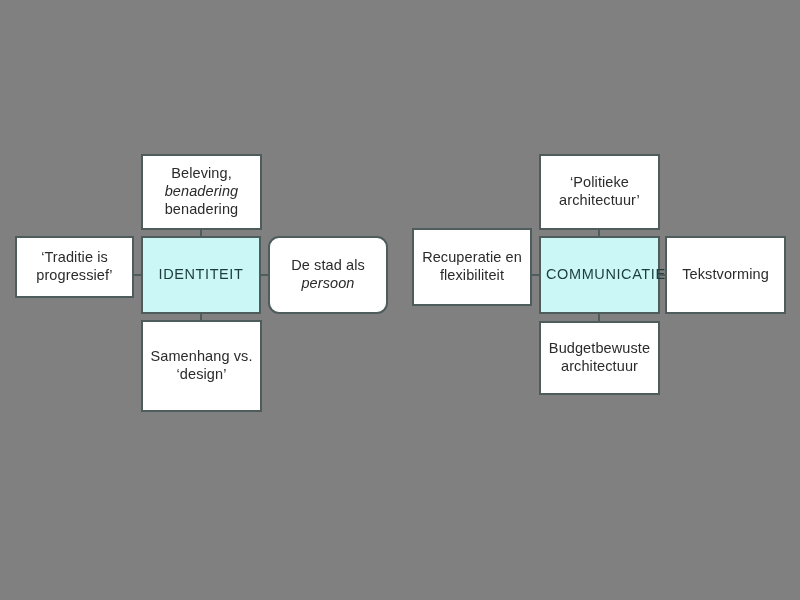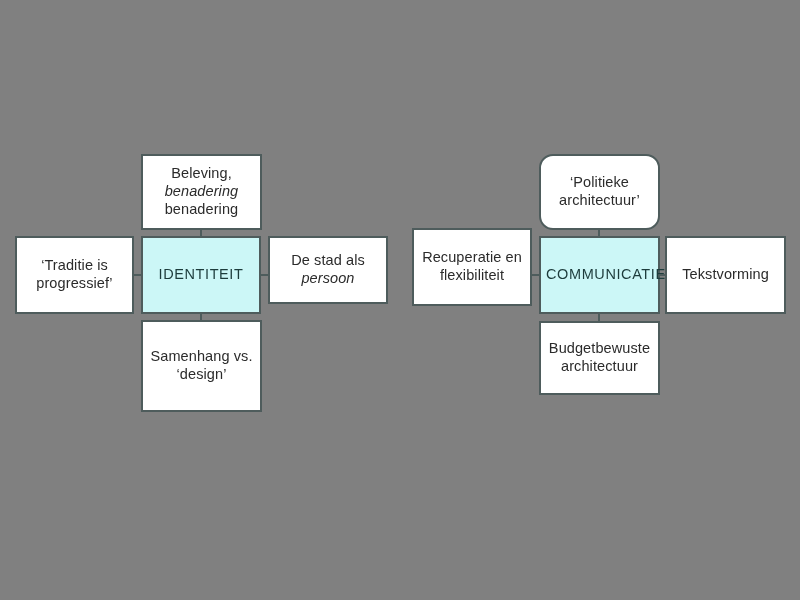--- a/index.html
+++ b/index.html
@@ -60,33 +60,33 @@
 </head>
 <body>
 
 <div id="canvas" style="width: 800px; height: 600px; background: rgb(128, 128, 128);">
     <div class="node center" style="left: 141px; top: 236px; width: 120px; height: 78px;">
       <span class="txt">IDENTITEIT</span>
     </div>
     <div class="node" style="left: 141px; top: 154px; width: 121px; height: 76px;">
       <span class="txt">Beleving,<br><span class="em">benadering</span><br>benadering</span>
     </div>
-    <div class="node" style="left: 15px; top: 236px; width: 119px; height: 78px;">
+    <div class="node" style="left: 15px; top: 236px; width: 119px; height: 62px;">
       <span class="txt">‘Traditie is<br>progressief’</span>
     </div>
-    <div class="node" style="left: 268px; top: 236px; width: 120px; height: 68px;">
+    <div class="node" style="left: 268px; top: 236px; width: 120px; height: 78px; border-radius: 11px;">
       <span class="txt">De stad als<br><span class="em">persoon</span></span>
     </div>
     <div class="node" style="left: 141px; top: 320px; width: 121px; height: 92px;">
       <span class="txt">Samenhang vs.<br>‘design’</span>
     </div>
     <div class="node center" style="left: 539px; top: 236px; width: 121px; height: 78px;">
       <span class="txt">COMMUNICATIE</span>
     </div>
-    <div class="node" style="left: 539px; top: 154px; width: 121px; height: 76px; border-radius: 14px;">
+    <div class="node" style="left: 539px; top: 154px; width: 121px; height: 76px;">
       <span class="txt">‘Politieke<br>architectuur’</span>
     </div>
     <div class="node" style="left: 412px; top: 228px; width: 120px; height: 78px;">
       <span class="txt">Recuperatie en<br>flexibiliteit</span>
     </div>
     <div class="node" style="left: 665px; top: 236px; width: 121px; height: 78px; justify-content: flex-end;">
       <span class="txt">Tekstvorming</span>
     </div>
     <div class="node" style="left: 539px; top: 321px; width: 121px; height: 74px;">
       <span class="txt">Budgetbewuste<br>architectuur</span>

